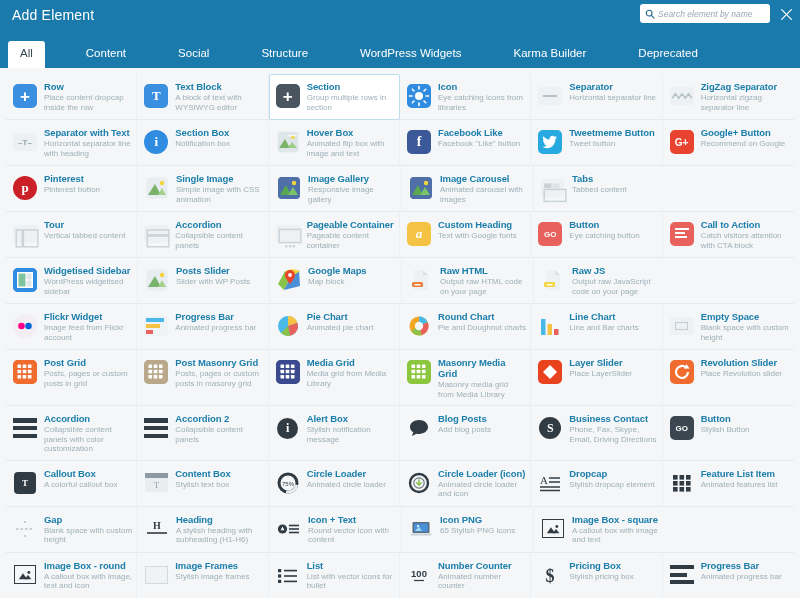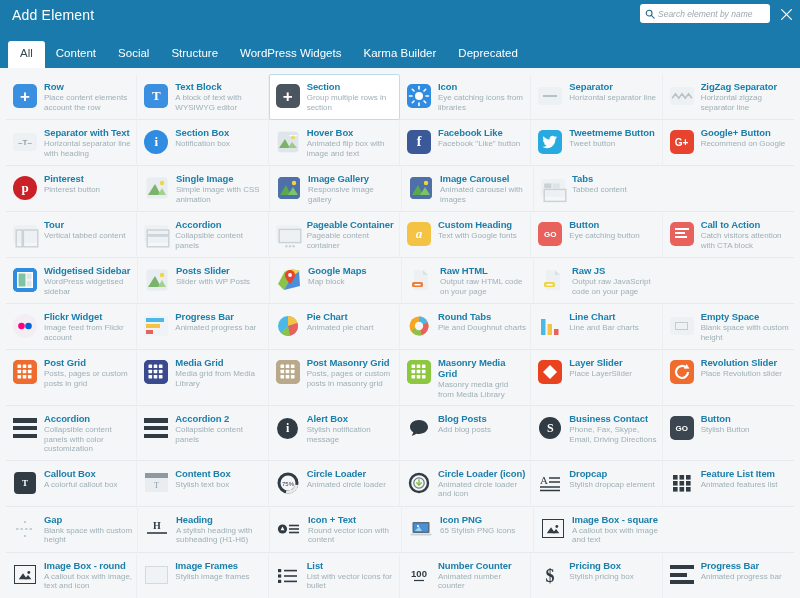--- a/index.html
+++ b/index.html
@@ -54,20 +54,21 @@
     cursor: pointer;
   }
 
   
   #tabbar {
     height: 38px;
     background: #1a7aab;
     display: flex;
     align-items: flex-end;
     padding-left: 8px;
+    gap: 30px;
   }
   .tab {
     color: #ffffff;
     font-size: 11.5px;
     padding: 7px 11px 9px 11px;
     cursor: pointer;
     line-height: 1;
     white-space: nowrap;
   }
   .tab.active {
@@ -178,21 +179,21 @@
   </div>
 
 <div id="grid-wrap">
     <div class="grid-row">
       <div class="cell">
         <span class="cell-icon">
           <div class="sq" style="background:#3a8fe0;font-size:17px;line-height:1">+</div>
         </span>
         <div class="cell-txt">
           <div class="cell-title">Row</div>
-          <div class="cell-desc">Place content elements account the row</div>
+          <div class="cell-desc">Place content dropcap inside the row</div>
         </div>
       </div>
       <div class="cell">
         <span class="cell-icon">
           <div class="sq" style="background:#3a8fe0;font-size:13px;font-family:'Liberation Serif',serif">T</div>
         </span>
         <div class="cell-txt">
           <div class="cell-title">Text Block</div>
           <div class="cell-desc">A block of text with WYSIWYG editor</div>
         </div>
@@ -605,21 +606,21 @@
         <span class="cell-icon">
           <svg width="24" height="24" viewBox="0 0 24 24">
             <circle cx="12" cy="12" r="9.5" fill="#f5a623"></circle>
             <path d="M12 2.5 A9.5 9.5 0 0 1 20.7 8.2 L12 12 Z" fill="#4ab9e8"></path>
             <path d="M20.7 8.2 A9.5 9.5 0 0 1 14.5 21.2 L12 12 Z" fill="#e8615d"></path>
             <path d="M14.5 21.2 A9.5 9.5 0 0 1 4.5 16.5 L12 12 Z" fill="#8bc34a"></path>
             <circle cx="12" cy="12" r="4.2" fill="#f4f6f7"></circle>
           </svg>
         </span>
         <div class="cell-txt">
-          <div class="cell-title">Round Tabs</div>
+          <div class="cell-title">Round Chart</div>
           <div class="cell-desc">Pie and Doughnut charts</div>
         </div>
       </div>
       <div class="cell">
         <span class="cell-icon">
           <svg width="24" height="24" viewBox="0 0 24 24">
             <rect x="3" y="5" width="4.5" height="16" fill="#4ab9e8"></rect>
             <rect x="9.5" y="10" width="4.5" height="11" fill="#f5c344"></rect>
             <rect x="16" y="15" width="4.5" height="6" fill="#e8615d"></rect>
           </svg>
@@ -659,20 +660,42 @@
             </svg>
           </div>
         </span>
         <div class="cell-txt">
           <div class="cell-title">Post Grid</div>
           <div class="cell-desc">Posts, pages or custom posts in grid</div>
         </div>
       </div>
       <div class="cell">
         <span class="cell-icon">
+          <div class="sq" style="background:#b9a88a;padding:0">
+            <svg width="24" height="24" viewBox="0 0 24 24">
+              <rect x="0" y="0" width="24" height="24" rx="5" fill="#b9a88a"></rect>
+              <rect x="4.5" y="4.5" width="3.6" height="3.6" rx=".6" fill="#fff"></rect>
+              <rect x="9.7" y="4.5" width="3.6" height="3.6" rx=".6" fill="#fff"></rect>
+              <rect x="14.9" y="4.5" width="3.6" height="3.6" rx=".6" fill="#fff"></rect>
+              <rect x="4.5" y="9.7" width="3.6" height="3.6" rx=".6" fill="#fff"></rect>
+              <rect x="9.7" y="9.7" width="3.6" height="3.6" rx=".6" fill="#fff"></rect>
+              <rect x="14.9" y="9.7" width="3.6" height="3.6" rx=".6" fill="#fff"></rect>
+              <rect x="4.5" y="14.9" width="3.6" height="3.6" rx=".6" fill="#fff"></rect>
+              <rect x="9.7" y="14.9" width="3.6" height="3.6" rx=".6" fill="#fff"></rect>
+              <rect x="14.9" y="14.9" width="3.6" height="3.6" rx=".6" fill="#fff"></rect>
+            </svg>
+          </div>
+        </span>
+        <div class="cell-txt">
+          <div class="cell-title">Post Masonry Grid</div>
+          <div class="cell-desc">Posts, pages or custom posts in masonry grid</div>
+        </div>
+      </div>
+      <div class="cell">
+        <span class="cell-icon">
           <div class="sq" style="background:#3b4a8f;padding:0">
             <svg width="24" height="24" viewBox="0 0 24 24">
               <rect x="0" y="0" width="24" height="24" rx="5" fill="#3b4a8f"></rect>
               <rect x="4.5" y="4.5" width="3.6" height="3.6" rx=".6" fill="#fff"></rect>
               <rect x="9.7" y="4.5" width="3.6" height="3.6" rx=".6" fill="#fff"></rect>
               <rect x="14.9" y="4.5" width="3.6" height="3.6" rx=".6" fill="#fff"></rect>
               <rect x="4.5" y="9.7" width="3.6" height="3.6" rx=".6" fill="#fff"></rect>
               <rect x="9.7" y="9.7" width="3.6" height="3.6" rx=".6" fill="#fff"></rect>
               <rect x="14.9" y="9.7" width="3.6" height="3.6" rx=".6" fill="#fff"></rect>
               <rect x="4.5" y="14.9" width="3.6" height="3.6" rx=".6" fill="#fff"></rect>
@@ -681,42 +704,20 @@
             </svg>
           </div>
         </span>
         <div class="cell-txt">
           <div class="cell-title">Media Grid</div>
           <div class="cell-desc">Media grid from Media Library</div>
         </div>
       </div>
       <div class="cell">
         <span class="cell-icon">
-          <div class="sq" style="background:#b9a88a;padding:0">
-            <svg width="24" height="24" viewBox="0 0 24 24">
-              <rect x="0" y="0" width="24" height="24" rx="5" fill="#b9a88a"></rect>
-              <rect x="4.5" y="4.5" width="3.6" height="3.6" rx=".6" fill="#fff"></rect>
-              <rect x="9.7" y="4.5" width="3.6" height="3.6" rx=".6" fill="#fff"></rect>
-              <rect x="14.9" y="4.5" width="3.6" height="3.6" rx=".6" fill="#fff"></rect>
-              <rect x="4.5" y="9.7" width="3.6" height="3.6" rx=".6" fill="#fff"></rect>
-              <rect x="9.7" y="9.7" width="3.6" height="3.6" rx=".6" fill="#fff"></rect>
-              <rect x="14.9" y="9.7" width="3.6" height="3.6" rx=".6" fill="#fff"></rect>
-              <rect x="4.5" y="14.9" width="3.6" height="3.6" rx=".6" fill="#fff"></rect>
-              <rect x="9.7" y="14.9" width="3.6" height="3.6" rx=".6" fill="#fff"></rect>
-              <rect x="14.9" y="14.9" width="3.6" height="3.6" rx=".6" fill="#fff"></rect>
-            </svg>
-          </div>
-        </span>
-        <div class="cell-txt">
-          <div class="cell-title">Post Masonry Grid</div>
-          <div class="cell-desc">Posts, pages or custom posts in masonry grid</div>
-        </div>
-      </div>
-      <div class="cell">
-        <span class="cell-icon">
           <div class="sq" style="background:#8dc63f;padding:0">
             <svg width="24" height="24" viewBox="0 0 24 24">
               <rect x="0" y="0" width="24" height="24" rx="5" fill="#8dc63f"></rect>
               <rect x="4.5" y="4.5" width="3.6" height="3.6" rx=".6" fill="#fff"></rect>
               <rect x="9.7" y="4.5" width="3.6" height="3.6" rx=".6" fill="#fff"></rect>
               <rect x="14.9" y="4.5" width="3.6" height="3.6" rx=".6" fill="#fff"></rect>
               <rect x="4.5" y="9.7" width="3.6" height="3.6" rx=".6" fill="#fff"></rect>
               <rect x="9.7" y="9.7" width="3.6" height="3.6" rx=".6" fill="#fff"></rect>
               <rect x="14.9" y="9.7" width="3.6" height="3.6" rx=".6" fill="#fff"></rect>
               <rect x="4.5" y="14.9" width="3.6" height="3.6" rx=".6" fill="#fff"></rect>

